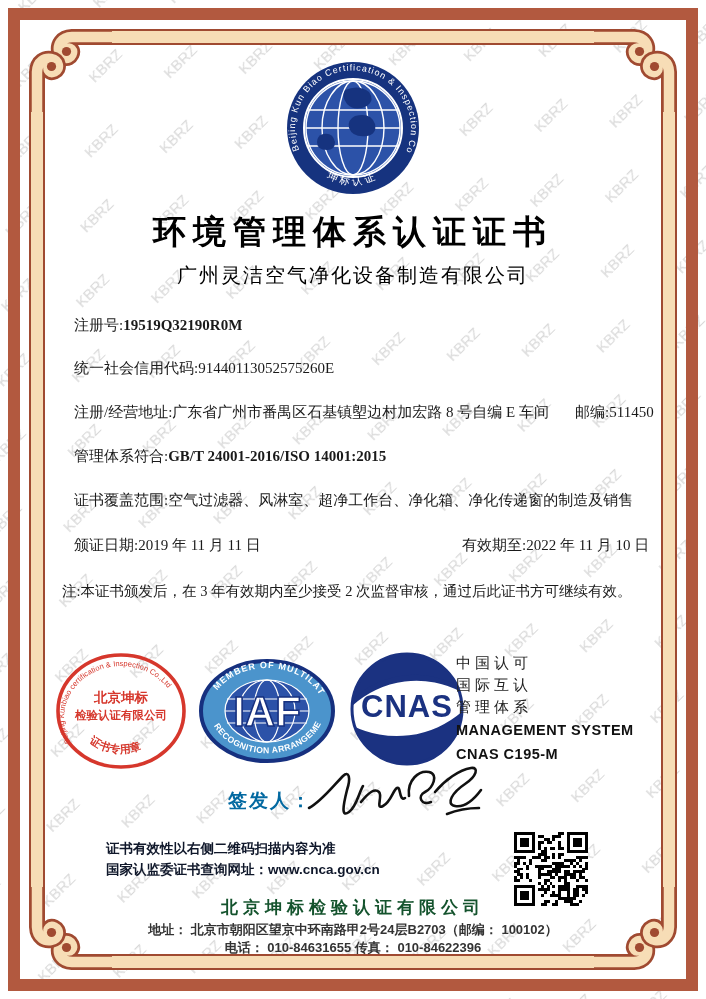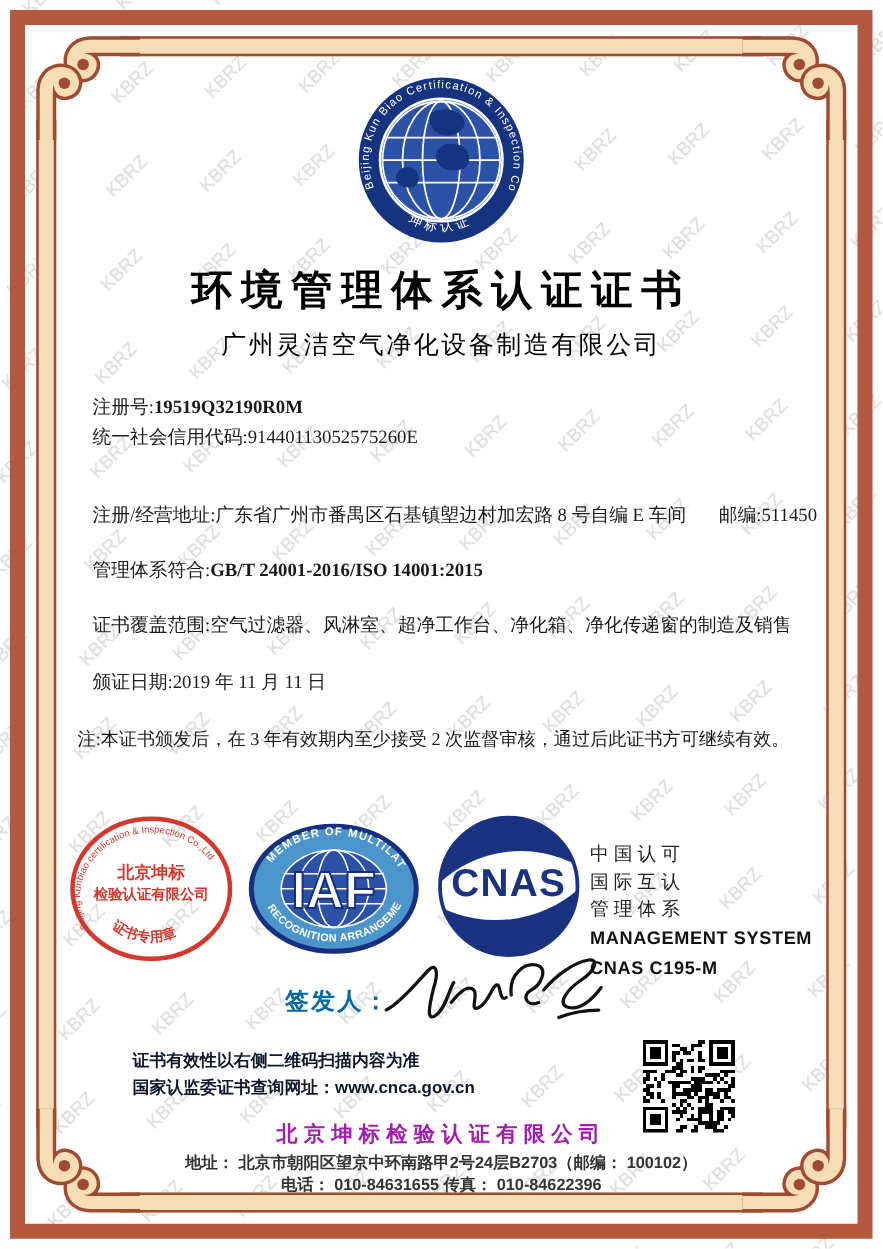--- a/index.html
+++ b/index.html
@@ -32,31 +32,31 @@
   .frow{position:absolute;left:0;right:0;white-space:nowrap;}
   .frow .lab{font-weight:normal;text-align:right;}
   .frow .val-b{font-weight:bold;}
   .frow .pad{display:inline-block;width:26px;}
   .note-row{position:absolute;left:62px;right:40px;font-family:"Liberation Serif",serif;font-size:14.5px;white-space:nowrap;}
   .dates-right{position:absolute;left:388px;}
   
   .stamp{position:absolute;left:52px;top:646px;}
   .iaf{position:absolute;left:198px;top:658px;}
   .cnas{position:absolute;left:350px;top:652px;}
-  .accred{position:absolute;left:472px;top:655px;line-height:1.0;margin-top:21px;}
+  .accred{position:absolute;left:456px;top:655px;line-height:1.0;}
   .accred .cjk{font-size:15px;letter-spacing:4px;color:#222;margin-bottom:7px;font-weight:500;}
   .accred .en{font-size:14.5px;font-weight:bold;color:#111;margin-top:9px;letter-spacing:0.5px;}
   
   .signer-label{position:absolute;left:228px;top:788px;font-size:19px;font-weight:bold;letter-spacing:2px;color:#0369a1;}
   .signature{position:absolute;left:305px;top:762px;}
   
   .footer-info{position:absolute;left:62px;top:839px;font-size:13.5px;font-weight:600;color:#0f172a;line-height:1.55;margin-left:44px;}
   .qr{position:absolute;left:514px;top:832px;}
   .footer-name{position:absolute;left:0;right:0;top:896px;text-align:center;
-    font-size:17px;font-weight:bold;letter-spacing:5px;color:#a21caf;}
+    font-size:17px;font-weight:bold;letter-spacing:5px;color:#14532d;}
   .footer-addr{position:absolute;left:0;right:0;top:921px;text-align:center;font-size:13px;font-weight:600;color:#333;}
   .footer-phone{position:absolute;left:0;right:0;top:939px;text-align:center;font-size:13px;font-weight:600;color:#333;}
 </style>
 </head>
 <body>
 
 <div class="page">
 
   <svg class="watermark-layer" width="706" height="999">
     <defs>
@@ -138,34 +138,37 @@
       </text>
     </svg>
 
     <div class="cert-title">环境管理体系认证证书</div>
     <div class="cert-company">广州灵洁空气净化设备制造有限公司</div>
 
     <div class="fields">
       <div class="frow" style="top:316px">
         <span class="lab">注册号:</span><span class="val-b">19519Q32190R0M</span>
       </div>
-      <div class="frow" style="top:340px">
+      <div class="frow" style="top:359px">
         <span class="lab">统一社会信用代码:</span><span>91440113052575260E</span>
       </div>
       <div class="frow" style="top:403px">
         <span class="lab">注册/经营地址:</span><span>广东省广州市番禺区石基镇塱边村加宏路 8 号自编 E 车间</span><span class="pad"></span><span class="lab">邮编:</span><span>511450</span>
       </div>
       <div class="frow" style="top:447px">
         <span class="lab">管理体系符合:</span><span class="val-b">GB/T 24001-2016/ISO 14001:2015</span>
       </div>
       <div class="frow" style="top:491px">
         <span class="lab">证书覆盖范围:</span><span>空气过滤器、风淋室、超净工作台、净化箱、净化传递窗的制造及销售</span>
       </div>
       <div class="frow" style="top:536px">
         <span class="lab">颁证日期:</span><span>2019 年 11 月 11 日</span>
+        <span class="dates-right">
+          <span class="lab">有效期至:</span><span>2022 年 11 月 10 日</span>
+        </span>
       </div>
     </div>
     <div class="note-row" style="top:582px">注:本证书颁发后，在 3 年有效期内至少接受 2 次监督审核，通过后此证书方可继续有效。</div>
 
     <svg class="stamp" width="138" height="130" viewBox="-69 -65 138 130">
       <defs>
         <path id="stampArc" d="M -50 32 A 57 52 0 1 1 50 32" fill="none"></path>
         <path id="stampBottomArc" d="M -36 27 A 46 40 0 0 0 36 27" fill="none"></path>
       </defs>
       <ellipse rx="63" ry="56" fill="none" stroke="#d6372c" stroke-width="3.6"></ellipse>

